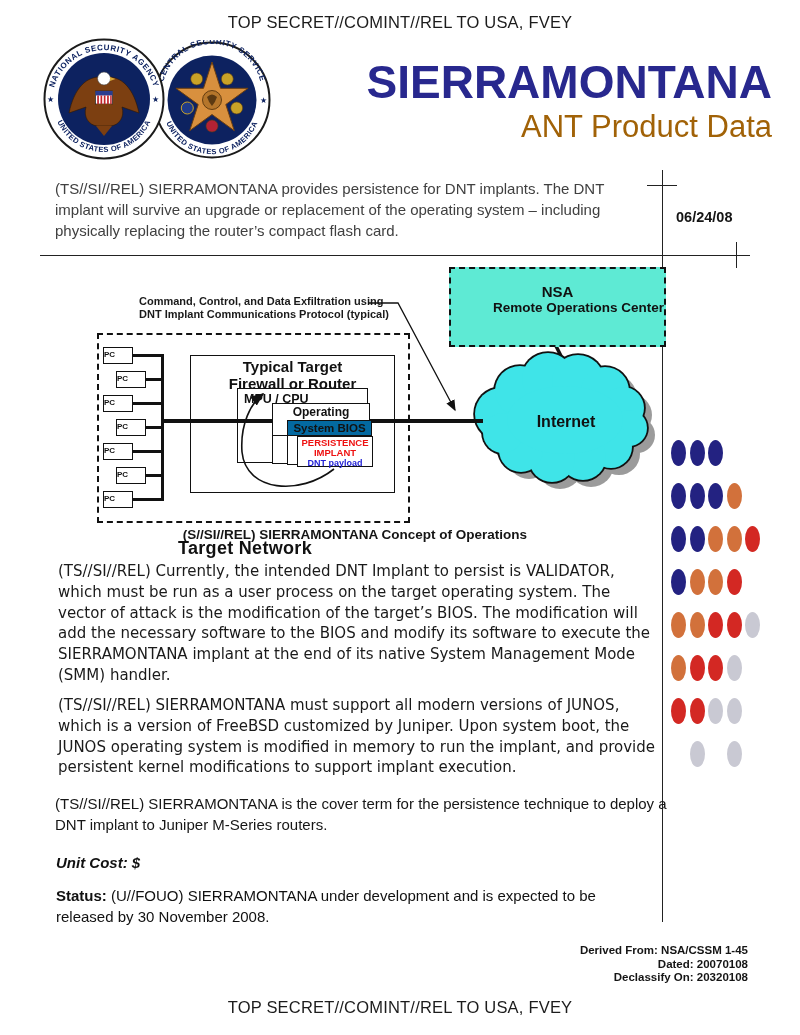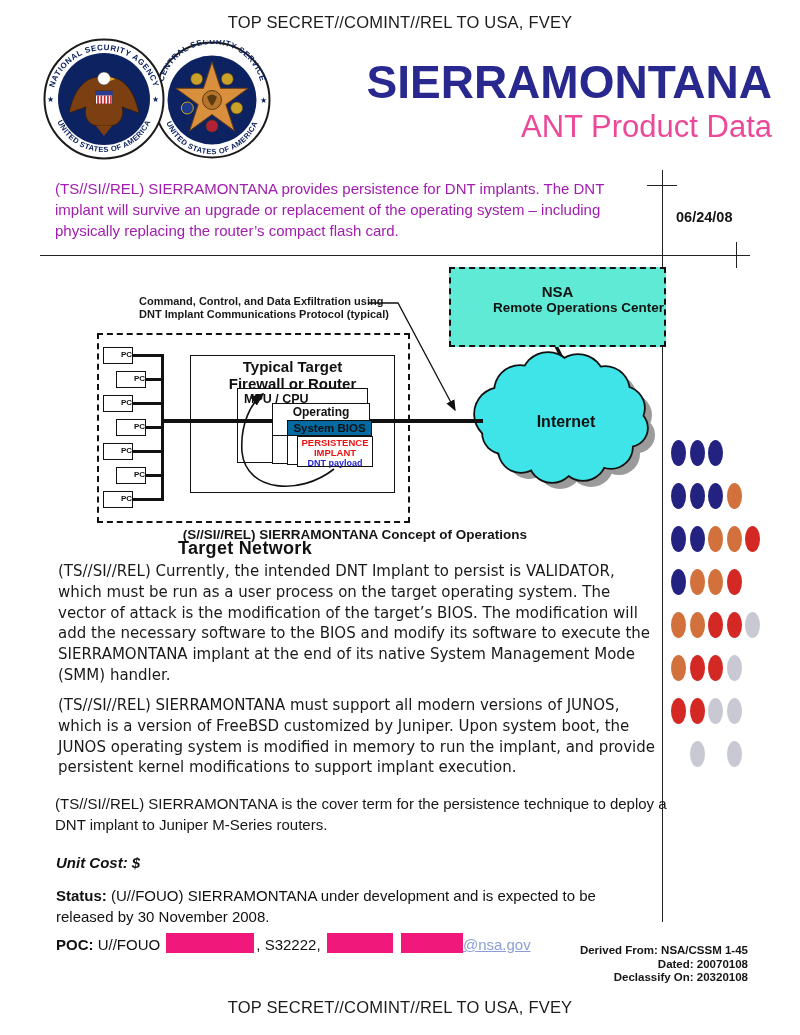--- a/index.html
+++ b/index.html
@@ -10,42 +10,42 @@
   .cls-line{position:absolute;left:0;width:800px;text-align:center;font-size:16.5px;color:#1c1c1c;letter-spacing:.2px;}
   .cls-top{top:13px;}
   .cls-bottom{top:998px;}
   .seal{position:absolute;}
   .seal-css{z-index:1;}
   .seal-nsa{z-index:2;}
   .ring-t{font-family:"Liberation Sans",sans-serif;font-size:8px;font-weight:bold;fill:#0D2260;letter-spacing:.6px;}
   .ring-b{font-family:"Liberation Sans",sans-serif;font-size:7.5px;font-weight:bold;fill:#0D2260;letter-spacing:.4px;}
   .ring-star{font-size:8px;fill:#0D2260;}
   .doc-title{position:absolute;top:58px;right:28px;margin:0;font-size:46px;line-height:48px;font-weight:bold;color:#28288E;letter-spacing:0;}
-  .doc-subtitle{position:absolute;top:110px;right:28px;font-size:31px;line-height:34px;color:#ec4899;}
-
-  
-  .intro{position:absolute;left:55px;top:178px;width:600px;margin:0;font-size:15px;line-height:21px;color:#a21caf;}
+  .doc-subtitle{position:absolute;top:110px;right:28px;font-size:31px;line-height:34px;color:#a16207;}
+
+  
+  .intro{position:absolute;left:55px;top:178px;width:600px;margin:0;font-size:15px;line-height:21px;color:#404040;}
   .vline{position:absolute;left:662px;top:170px;width:1.3px;height:752px;background:#222;z-index:0;}
   .tick-h{position:absolute;left:647px;top:184.5px;width:30px;height:1.3px;background:#222;}
   .hrule{position:absolute;left:40px;top:255px;width:710px;height:1.3px;background:#222;}
   .tick-v{position:absolute;left:735.5px;top:242px;width:1.3px;height:26px;background:#222;}
   .date{position:absolute;left:676px;top:209px;font-size:14.5px;font-weight:bold;color:#141414;}
 
   
   .svg-layer{position:absolute;left:0;top:0;width:800px;height:1035px;pointer-events:none;}
   .svg-low{z-index:0;}
   .svg-high{z-index:9;}
   .callout{position:absolute;left:139px;top:295px;z-index:9;font-size:11px;font-weight:bold;line-height:12.5px;color:#1a1a1a;}
   .roc-box{position:absolute;left:449px;top:267px;width:217px;height:80px;border:2.5px dashed #111;background:#5eead4;
            box-sizing:border-box;z-index:2;text-align:center;}
   .roc-l1{margin-top:14px;font-size:15px;font-weight:bold;}
   .roc-l2{font-size:13.5px;font-weight:bold;text-align:right;}
   .target-box{position:absolute;left:97px;top:333px;width:313px;height:190px;border:2px dashed #111;box-sizing:border-box;z-index:1;}
   .pc{position:absolute;width:30px;height:17px;border:1.6px solid #111;background:#fff;box-sizing:border-box;z-index:3;
-      font-size:8px;font-weight:bold;text-align:right;line-height:14px;}
+      font-size:8px;font-weight:bold;text-align:left;line-height:14px;}
   .stub{position:absolute;height:3.2px;background:#111;z-index:3;}
   .bus{position:absolute;left:160.5px;top:354px;width:3.2px;height:147px;background:#111;z-index:3;}
   .thickline{position:absolute;left:161px;top:419px;width:322px;height:3.6px;background:#111;z-index:4;}
   .fw-box{position:absolute;left:190px;top:355px;width:205px;height:138px;border:1.6px solid #111;background:#fff;box-sizing:border-box;z-index:2;}
   .fw-title{position:absolute;left:190px;top:359px;width:205px;text-align:center;font-size:15px;font-weight:bold;line-height:16.5px;z-index:3;}
   .mpu-box{position:absolute;left:237px;top:388px;width:131px;height:75px;border:1.2px solid #111;background:#fff;box-sizing:border-box;z-index:3;}
   .mpu-label{padding:3px 0 0 6px;font-size:12.5px;font-weight:bold;}
   .os-box{position:absolute;left:272px;top:403px;width:98px;height:61px;border:1.2px solid #111;background:#fff;box-sizing:border-box;z-index:5;}
   .os-label{border-bottom:1.2px solid #111;text-align:center;font-size:12px;font-weight:bold;padding:1px 0 2px 0;background:#fff;}
   .bios-box{position:absolute;left:287px;top:420px;width:85px;height:45px;border:1.2px solid #111;background:#fff;box-sizing:border-box;z-index:6;}
@@ -292,27 +292,20 @@
   <p class="para-wide p3">(TS//SI//REL) SIERRAMONTANA must support all modern versions of JUNOS, which is a version of FreeBSD customized by Juniper. Upon system boot, the JUNOS operating system is modified in memory to run the implant, and provide persistent kernel modifications to support implant execution.</p>
   <p class="p4">(TS//SI//REL) SIERRAMONTANA is the cover term for the persistence technique to deploy a DNT implant to Juniper M-Series routers.</p>
 
   <div class="unit">
     <span>Unit Cost:</span>
     <span>$</span>
   </div>
   <div class="status">
     <b>Status:</b><span> (U//FOUO) SIERRAMONTANA under development and is expected to be released by 30 November 2008.</span>
   </div>
-  <div class="poc">
-    <b>POC:</b>
-    <span>U//FOUO</span>
-    <span class="red-box rb1"></span><span>, S32222,</span>
-    <span class="red-box rb2"></span>
-    <span class="red-box rb3"></span><span class="email">@nsa.gov</span>
-  </div>
 
   <div class="derived">
     <div>Derived From: NSA/CSSM 1-45</div>
     <div>Dated: 20070108</div>
     <div>Declassify On: 20320108</div>
   </div>
 
   <div class="cls-line cls-bottom">TOP SECRET//COMINT//REL TO USA, FVEY</div>
 
 </div>

